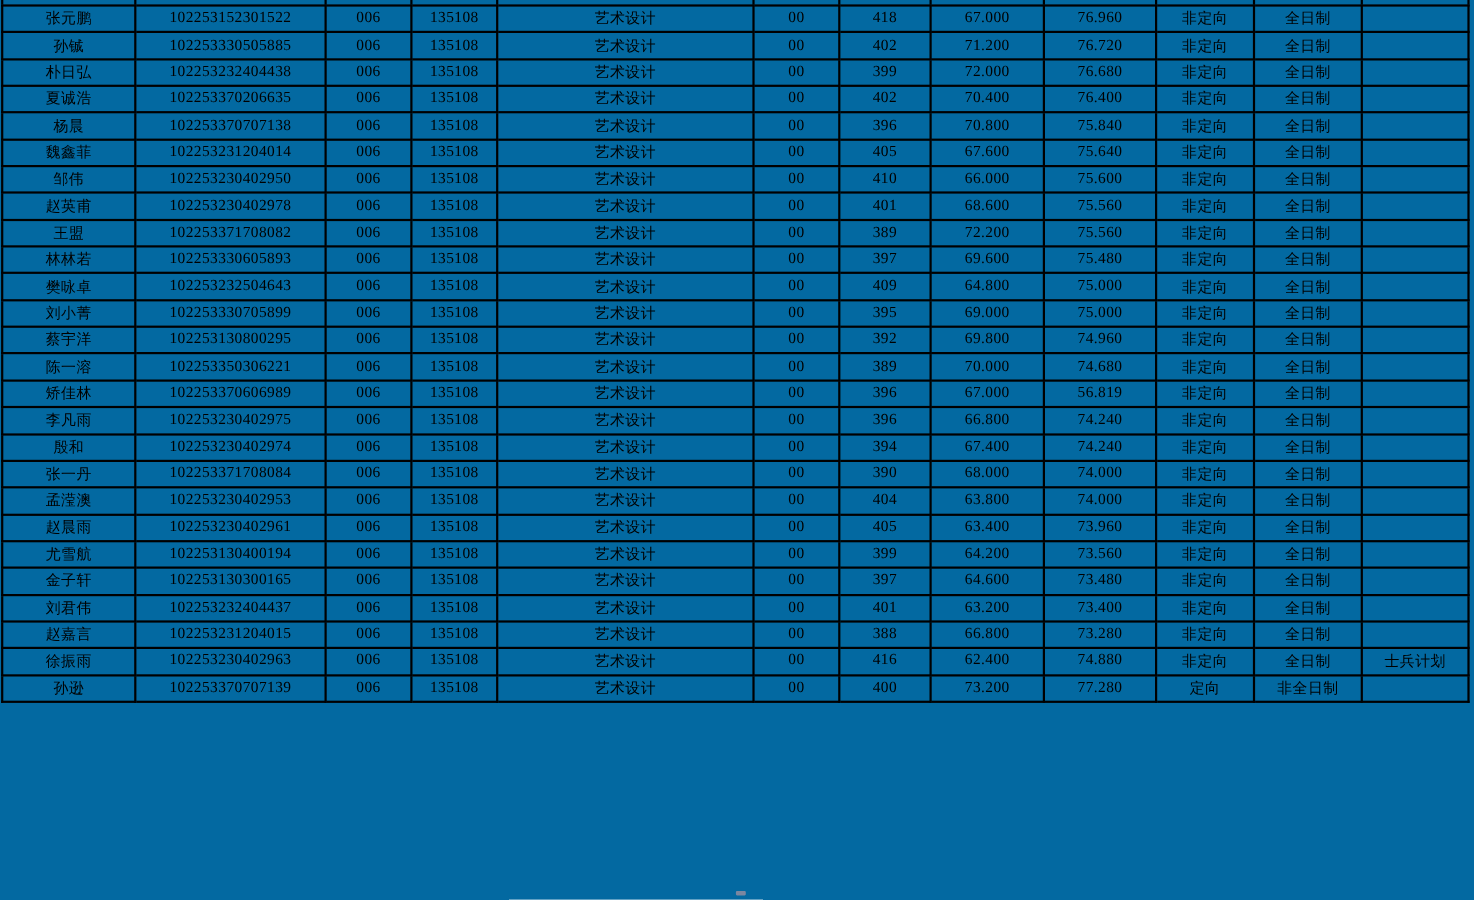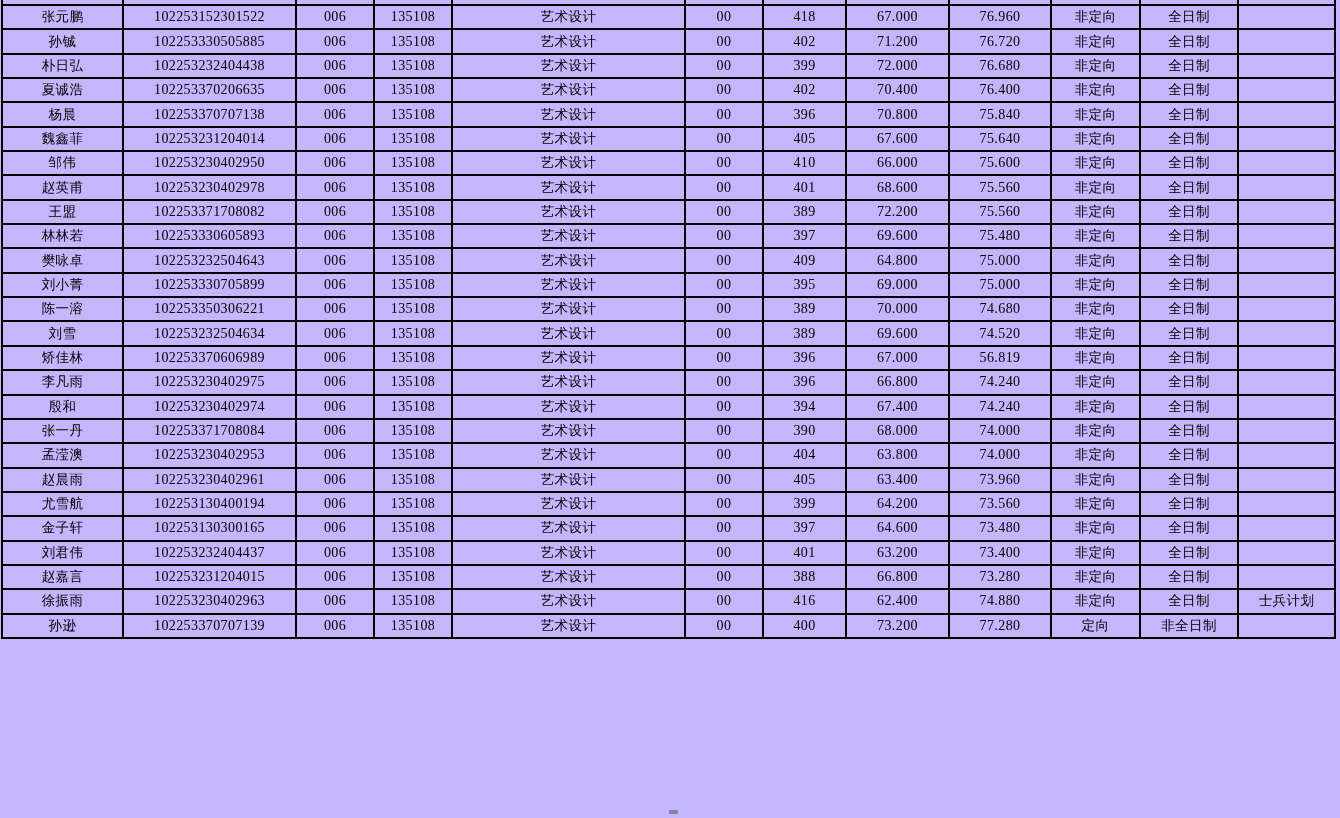--- a/index.html
+++ b/index.html
@@ -4,21 +4,21 @@
 <style>
   html, body {
     margin: 0;
     padding: 0;
     background: #ffffff;
   }
   #page {
     position: relative;
     width: 1340px;
     height: 818px;
-    background: #c4b5fd;
+    background: #0369a1;
     overflow: hidden;
     font-family: "Liberation Serif", "DejaVu Serif", serif;
     color: #000000;
   }
   
   #top-clip {
     position: absolute;
     left: 0;
     top: 0;
     width: 1340px;
@@ -262,43 +262,43 @@
           <td>艺术设计</td>
           <td class="num">00</td>
           <td class="num">395</td>
           <td class="num">69.000</td>
           <td class="num">75.000</td>
           <td>非定向</td>
           <td>全日制</td>
           <td></td>
         </tr>
         <tr>
+          <td>蔡宇洋</td>
+          <td class="num">102253130800295</td>
+          <td class="num">006</td>
+          <td class="num">135108</td>
+          <td>艺术设计</td>
+          <td class="num">00</td>
+          <td class="num">392</td>
+          <td class="num">69.800</td>
+          <td class="num">74.960</td>
+          <td>非定向</td>
+          <td>全日制</td>
+          <td></td>
+        </tr>
+        <tr>
           <td>陈一溶</td>
           <td class="num">102253350306221</td>
           <td class="num">006</td>
           <td class="num">135108</td>
           <td>艺术设计</td>
           <td class="num">00</td>
           <td class="num">389</td>
           <td class="num">70.000</td>
           <td class="num">74.680</td>
-          <td>非定向</td>
-          <td>全日制</td>
-          <td></td>
-        </tr>
-        <tr>
-          <td>刘雪</td>
-          <td class="num">102253232504634</td>
-          <td class="num">006</td>
-          <td class="num">135108</td>
-          <td>艺术设计</td>
-          <td class="num">00</td>
-          <td class="num">389</td>
-          <td class="num">69.600</td>
-          <td class="num">74.520</td>
           <td>非定向</td>
           <td>全日制</td>
           <td></td>
         </tr>
         <tr>
           <td>矫佳林</td>
           <td class="num">102253370606989</td>
           <td class="num">006</td>
           <td class="num">135108</td>
           <td>艺术设计</td>

